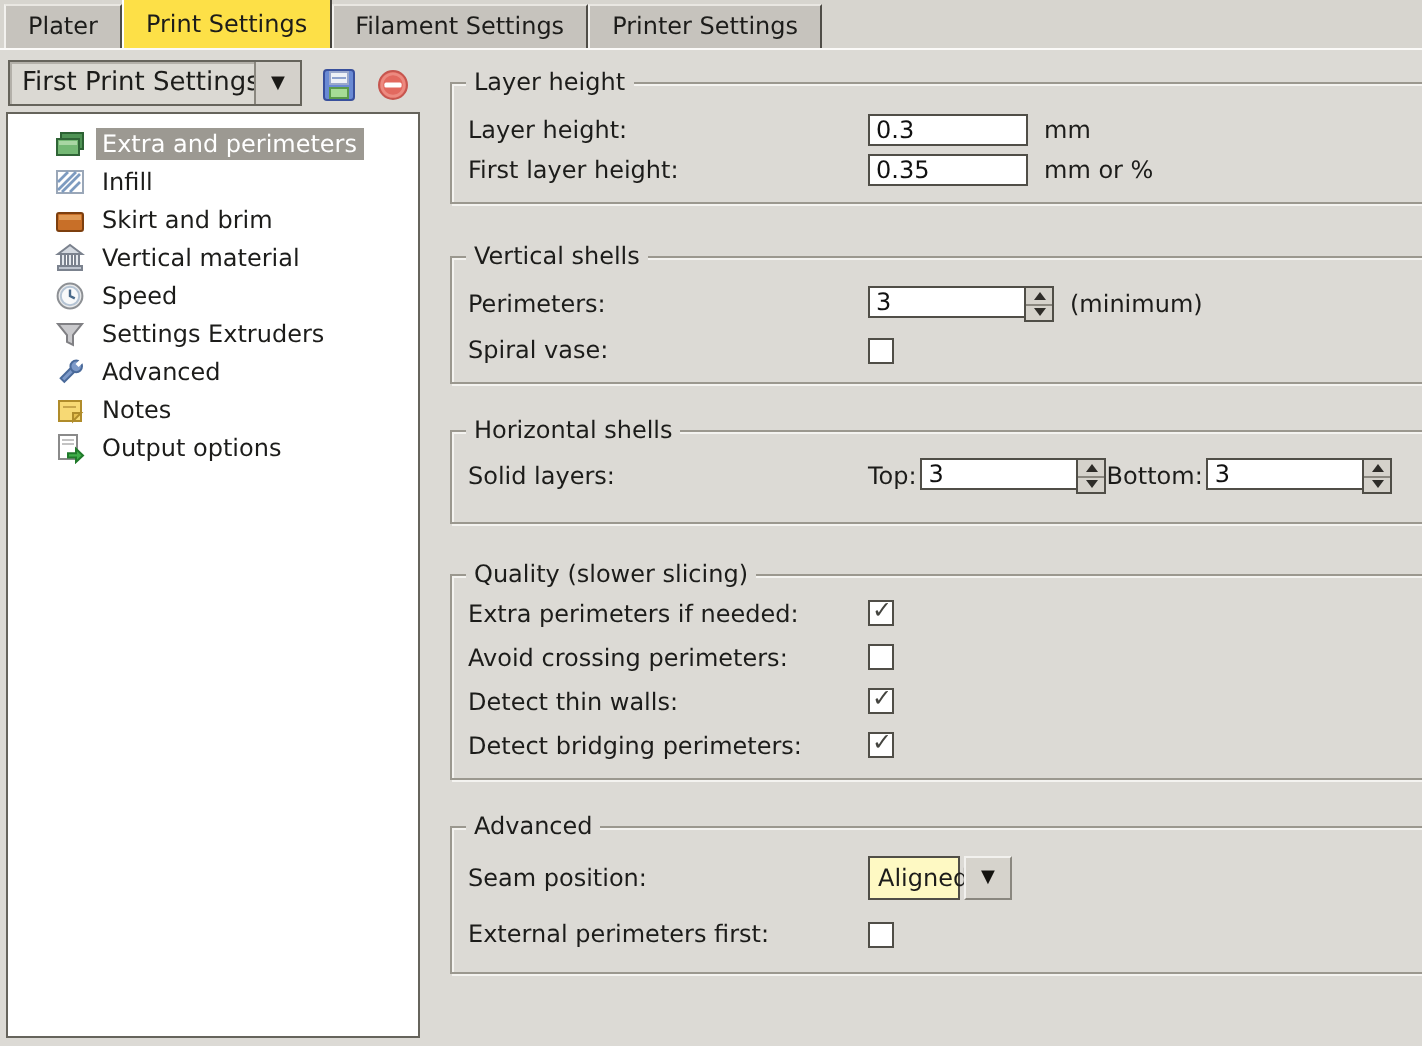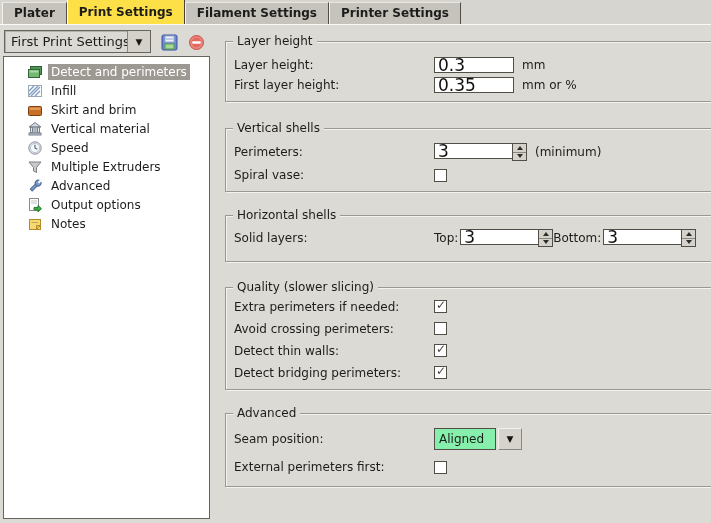--- a/index.html
+++ b/index.html
@@ -12,21 +12,21 @@
   }
   
   .tabstrip{
     position:absolute;top:0;left:0;width:711px;height:25px;
     background:#d7d5cf;display:flex;align-items:flex-end;padding-left:2px;
     border-bottom:1px solid #fbfaf8;box-sizing:border-box;
   }
   .tab{
     height:21px;line-height:21px;padding:0 11px;background:#c6c3bd;
     border-right:1px solid #4f4d47;border-top:1px solid #e9e7e2;border-left:1px solid #f2f1ee;
-    margin-bottom:0;cursor:default;white-space:nowrap;font-weight:bold;
+    margin-bottom:0;cursor:default;white-space:nowrap;
   }
   .tab.active{
     background:#fde047;height:24px;line-height:24px;
     border-top:4px solid #0c4a6e;border-left:1px solid #ffffff;border-right:1px solid #44423d;
     position:relative;z-index:2;
   }
   
   .preset-combo{
     position:absolute;left:4px;top:30px;width:147px;height:23px;
     background:#dbd9d3;border:1px solid #66645c;box-sizing:border-box;
@@ -69,21 +69,21 @@
     position:absolute;top:-8px;left:7px;background:#dcdad5;padding:0 4px;
     font-size:12px;color:#1c1c1a;white-space:nowrap;
   }
   .frow{display:flex;align-items:center;height:20px;padding-left:8px;}
   .flabel{width:200px;flex:none;white-space:nowrap;}
   .funit{margin-left:8px;white-space:nowrap;text-align:right;}
   .inline-lbl{white-space:nowrap;}
   
   .txt{
     width:80px;height:16px;box-sizing:border-box;border:1px solid #504e47;background:#ffffff;
-    font-family:inherit;font-size:17px;padding:0 3px;color:#111;
+    font-family:inherit;font-size:12px;padding:0 3px;color:#111;
   }
   .spinbox{display:flex;height:18px;}
   .spinbox .txt{width:78px;border-right:none;}
   .spin{width:15px;height:18px;box-sizing:border-box;border:1px solid #504e47;display:flex;flex-direction:column;}
   .spin .sb{flex:1;background:#d5d2cb;position:relative;}
   .spin .sb.up{border-bottom:1px solid #8a877f;}
   .spin .sb::after{
     content:"";position:absolute;left:50%;top:50%;transform:translate(-50%,-50%);
     border-left:3px solid transparent;border-right:3px solid transparent;
   }
@@ -91,21 +91,21 @@
   .spin .sb.dn::after{border-top:4px solid #2e2c28;}
   .checkbox{
     width:13px;height:13px;box-sizing:border-box;border:1px solid #504e47;background:#ffffff;
     position:relative;flex:none;
   }
   .checkbox.checked::after{
     content:"\2713";position:absolute;left:1px;top:-3px;font-size:12px;color:#44443f;
   }
   .combo2{display:flex;height:22px;}
   .combo2 .cfield{
-    width:62px;box-sizing:border-box;border:1px solid #504e47;background:#86efac;
+    width:46px;box-sizing:border-box;border:1px solid #504e47;background:#fef9c3;
     padding:3px 4px 0 4px;font-size:12px;
   }
   .combo2 .cbtn{
     width:24px;box-sizing:border-box;margin-left:2px;background:#d6d3cc;
     border:1px solid #8a877f;border-top-color:#f2f1ee;border-left-color:#f2f1ee;
     display:flex;align-items:center;justify-content:center;
   }
   .combo2 .cbtn span{font-size:9px;color:#14130f;}
   
   #g-layer{top:41px;height:61px;}
@@ -164,21 +164,21 @@
 <div class="tree">
 
   <div class="tree-item selected">
     <span class="ticon">
       <svg width="16" height="16" viewBox="0 0 16 16">
         <rect x="3.5" y="2.5" width="11" height="8" fill="#4f9355" stroke="#2c6233"></rect>
         <rect x="1.5" y="5.5" width="11" height="8" fill="#74b874" stroke="#2f6436"></rect>
         <rect x="2.5" y="6.5" width="9" height="2" fill="#a9d6a3"></rect>
       </svg>
     </span>
-    <span class="tlabel">Detect and perimeters</span>
+    <span class="tlabel">Extra and perimeters</span>
   </div>
 
   <div class="tree-item">
     <span class="ticon">
       <svg width="16" height="16" viewBox="0 0 16 16">
         <rect x="1.5" y="2.5" width="13" height="11" fill="#ffffff" stroke="#9aa7b8"></rect>
         <path d="M2 12 L11 3 M2 8 L7 3 M4 13 L13 4 M8 13 L13 8" stroke="#7d9bc0" stroke-width="1.4" fill="none"></path>
       </svg>
     </span>
     <span class="tlabel">Infill</span>
@@ -217,57 +217,57 @@
     </span>
     <span class="tlabel">Speed</span>
   </div>
 
   <div class="tree-item">
     <span class="ticon">
       <svg width="16" height="16" viewBox="0 0 16 16">
         <path d="M2 3 L14 3 L9.5 8.5 L9.5 13.5 L6.5 12 L6.5 8.5 Z" fill="#c9c9cc" stroke="#808084"></path>
       </svg>
     </span>
-    <span class="tlabel">Multiple Extruders</span>
+    <span class="tlabel">Settings Extruders</span>
   </div>
 
   <div class="tree-item">
     <span class="ticon">
       <svg width="16" height="16" viewBox="0 0 16 16">
         <g transform="rotate(45 8 8)">
           <rect x="6.9" y="4" width="2.6" height="9.5" fill="#7d9ac9" stroke="#4a6a9a"></rect>
           <circle cx="8.2" cy="3.8" r="2.9" fill="#7d9ac9" stroke="#4a6a9a"></circle>
           <rect x="7.1" y="0" width="2.2" height="3.2" fill="#ffffff"></rect>
         </g>
       </svg>
     </span>
     <span class="tlabel">Advanced</span>
   </div>
 
   <div class="tree-item">
     <span class="ticon">
       <svg width="16" height="16" viewBox="0 0 16 16">
+        <rect x="2.5" y="3.5" width="11" height="10" fill="#f7d974" stroke="#b08c2a"></rect>
+        <path d="M9.5 13.5 L13.5 9.5 L9.5 9.5 Z" fill="#e6c050" stroke="#b08c2a"></path>
+        <line x1="4.5" y1="6.5" x2="11" y2="6.5" stroke="#c8a64a"></line>
+      </svg>
+    </span>
+    <span class="tlabel">Notes</span>
+  </div>
+
+  <div class="tree-item">
+    <span class="ticon">
+      <svg width="16" height="16" viewBox="0 0 16 16">
         <rect x="2.5" y="1.5" width="9" height="12" fill="#ffffff" stroke="#8a8a8a"></rect>
         <line x1="4" y1="4" x2="10" y2="4" stroke="#c3c3c3"></line>
         <line x1="4" y1="6" x2="10" y2="6" stroke="#c3c3c3"></line>
         <path d="M7 10.6 h4 v-2.2 l3.5 3.3 -3.5 3.3 v-2.2 h-4 Z" fill="#3fae49" stroke="#1f7a2a"></path>
       </svg>
     </span>
     <span class="tlabel">Output options</span>
-  </div>
-
-  <div class="tree-item">
-    <span class="ticon">
-      <svg width="16" height="16" viewBox="0 0 16 16">
-        <rect x="2.5" y="3.5" width="11" height="10" fill="#f7d974" stroke="#b08c2a"></rect>
-        <path d="M9.5 13.5 L13.5 9.5 L9.5 9.5 Z" fill="#e6c050" stroke="#b08c2a"></path>
-        <line x1="4.5" y1="6.5" x2="11" y2="6.5" stroke="#c8a64a"></line>
-      </svg>
-    </span>
-    <span class="tlabel">Notes</span>
   </div>
 
 </div>
 
 <div class="group" id="g-layer">
   <span class="gtitle">Layer height</span>
   <div class="frow">
     <span class="flabel">Layer height:</span>
     <input class="txt" value="0.3" style="">
     <span class="funit">mm</span>

